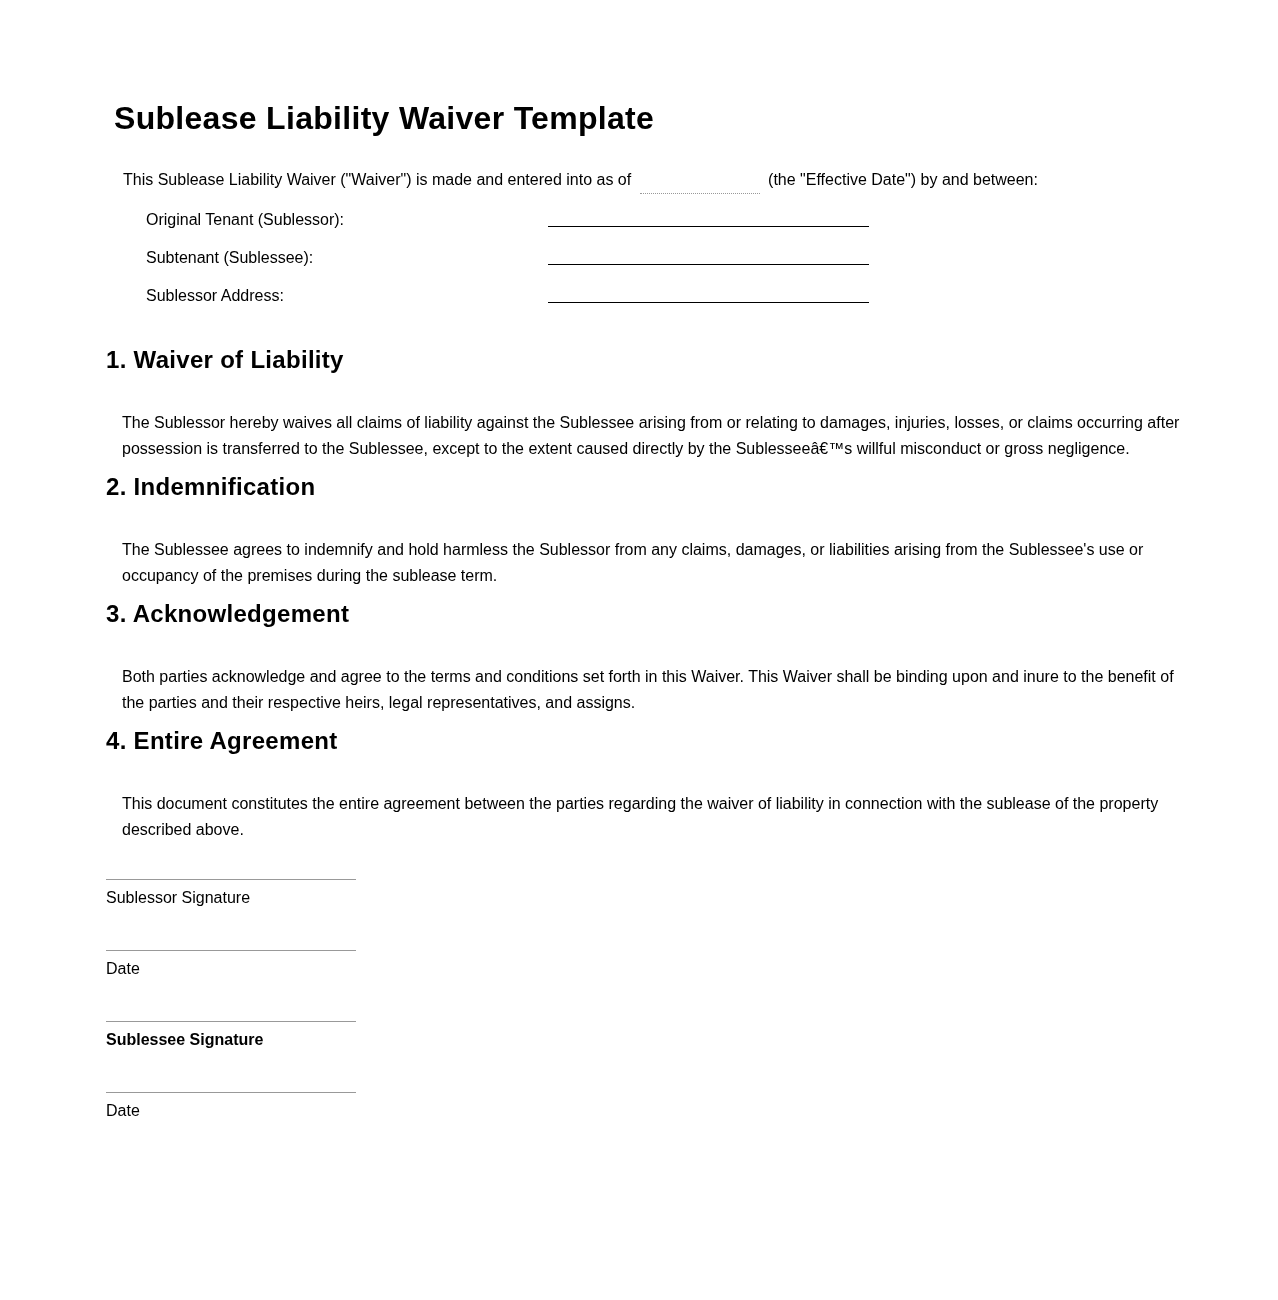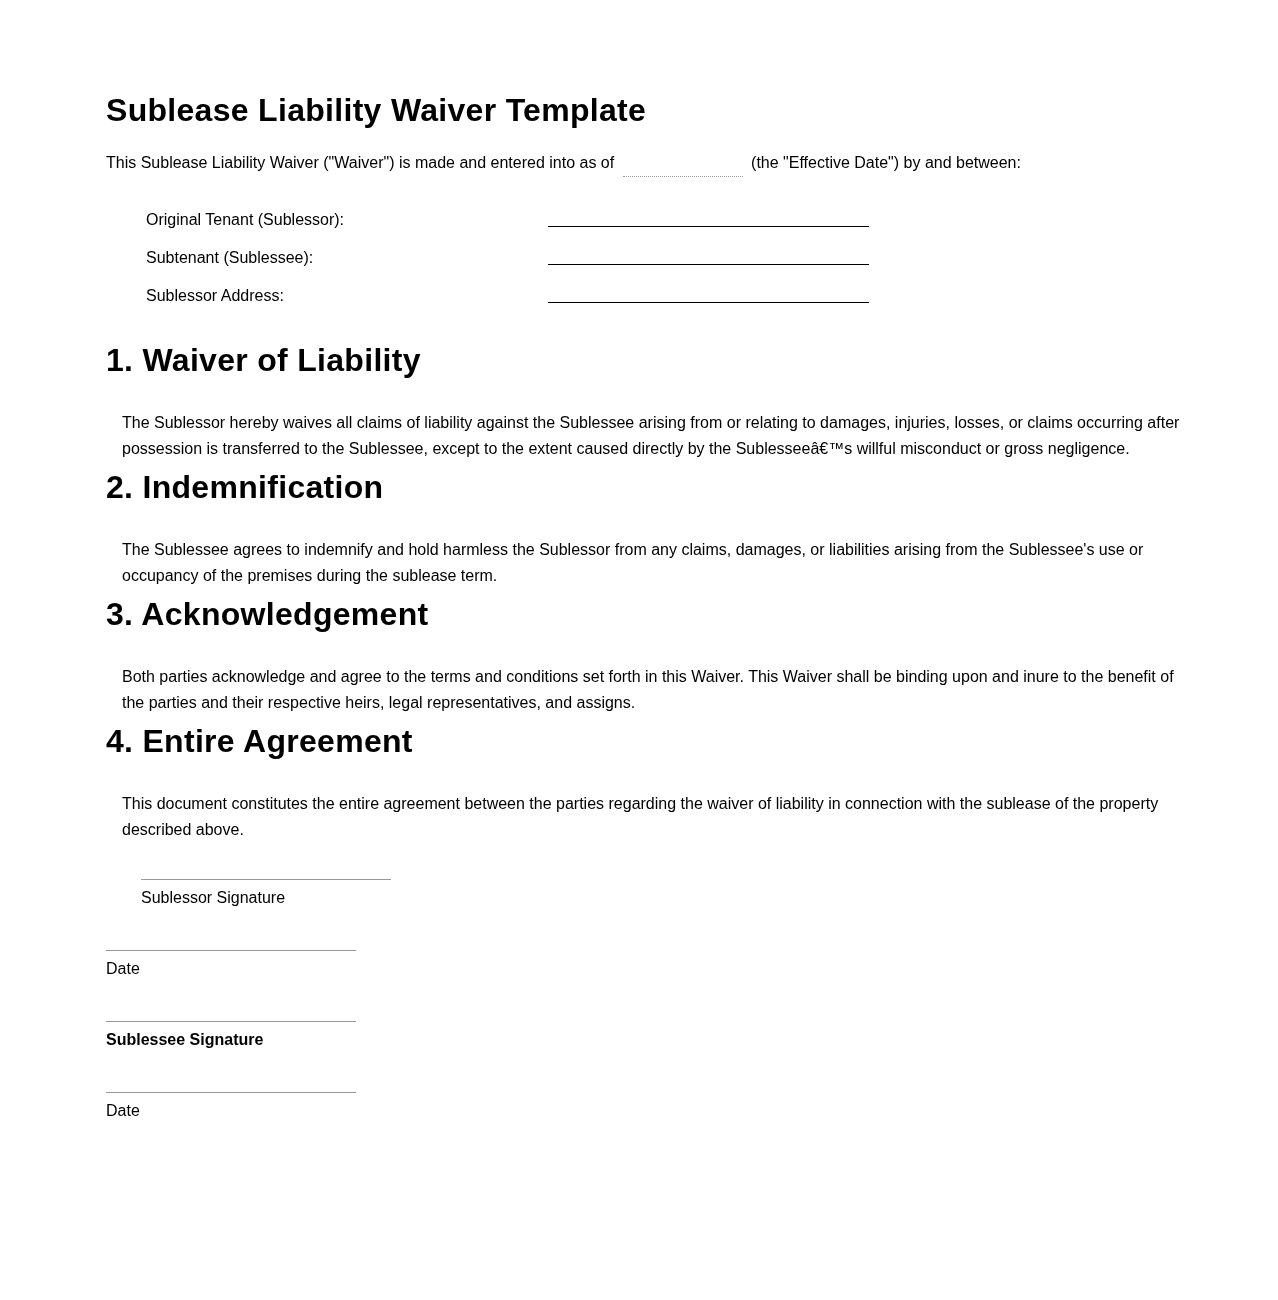--- a/index.html
+++ b/index.html
@@ -19,32 +19,32 @@
     .page {
       position: absolute;
       left: 106px;
       top: 0;
       width: 1066px;
     }
     h1 {
       position: absolute;
       top: 90px;
       left: 0;
-      margin: 0;
+      margin: 8px;
       font-size: 32px;
       font-weight: bold;
       letter-spacing: 0.3px;
       line-height: 40px;
       white-space: nowrap;
     }
     .intro {
       position: absolute;
       top: 151px;
       left: 0;
-      margin: 0;
+      margin: 17px;
       line-height: 24px;
       white-space: nowrap;
     }
     .date-blank {
       display: inline-block;
       width: 120px;
       height: 24px;
       border-bottom: 1px dotted #999999;
       vertical-align: top;
       margin: 0 4px 0 4px;
@@ -70,21 +70,21 @@
       left: 402px;
       top: 0;
       width: 321px;
       height: 18px;
       border-bottom: 1.5px solid #000000;
     }
     h2 {
       position: absolute;
       left: 0;
       margin: 0;
-      font-size: 32px;
+      font-size: 24px;
       font-weight: bold;
       letter-spacing: 0.3px;
       line-height: 30px;
       white-space: nowrap;
     }
     .para {
       position: absolute;
       left: 0;
       width: 1066px;
       margin: 16px;
@@ -137,21 +137,21 @@
 
   <h2 style="top:472px;">2. Indemnification</h2>
   <p class="para" style="top:521px;">The Sublessee agrees to indemnify and hold harmless the Sublessor from any claims, damages, or liabilities arising from the Sublessee's use or occupancy of the premises during the sublease term.</p>
 
   <h2 style="top:599px;">3. Acknowledgement</h2>
   <p class="para" style="top:648px;">Both parties acknowledge and agree to the terms and conditions set forth in this Waiver. This Waiver shall be binding upon and inure to the benefit of the parties and their respective heirs, legal representatives, and assigns.</p>
 
   <h2 style="top:726px;">4. Entire Agreement</h2>
   <p class="para" style="top:775px;">This document constitutes the entire agreement between the parties regarding the waiver of liability in connection with the sublease of the property described above.</p>
 
-  <div class="sig-block" style="top:879px;margin-left:35px;">
+  <div class="sig-block" style="top:879px;">
     <div class="sig-line"></div>
     <div class="sig-label">Sublessor Signature</div>
   </div>
 
   <div class="sig-block" style="top:950px;">
     <div class="sig-line"></div>
     <div class="sig-label">Date</div>
   </div>
 
   <div class="sig-block" style="top:1021px;font-weight:bold;">

